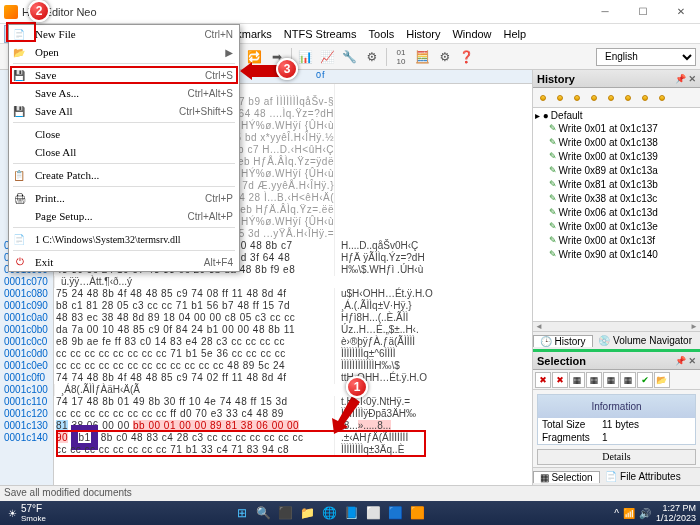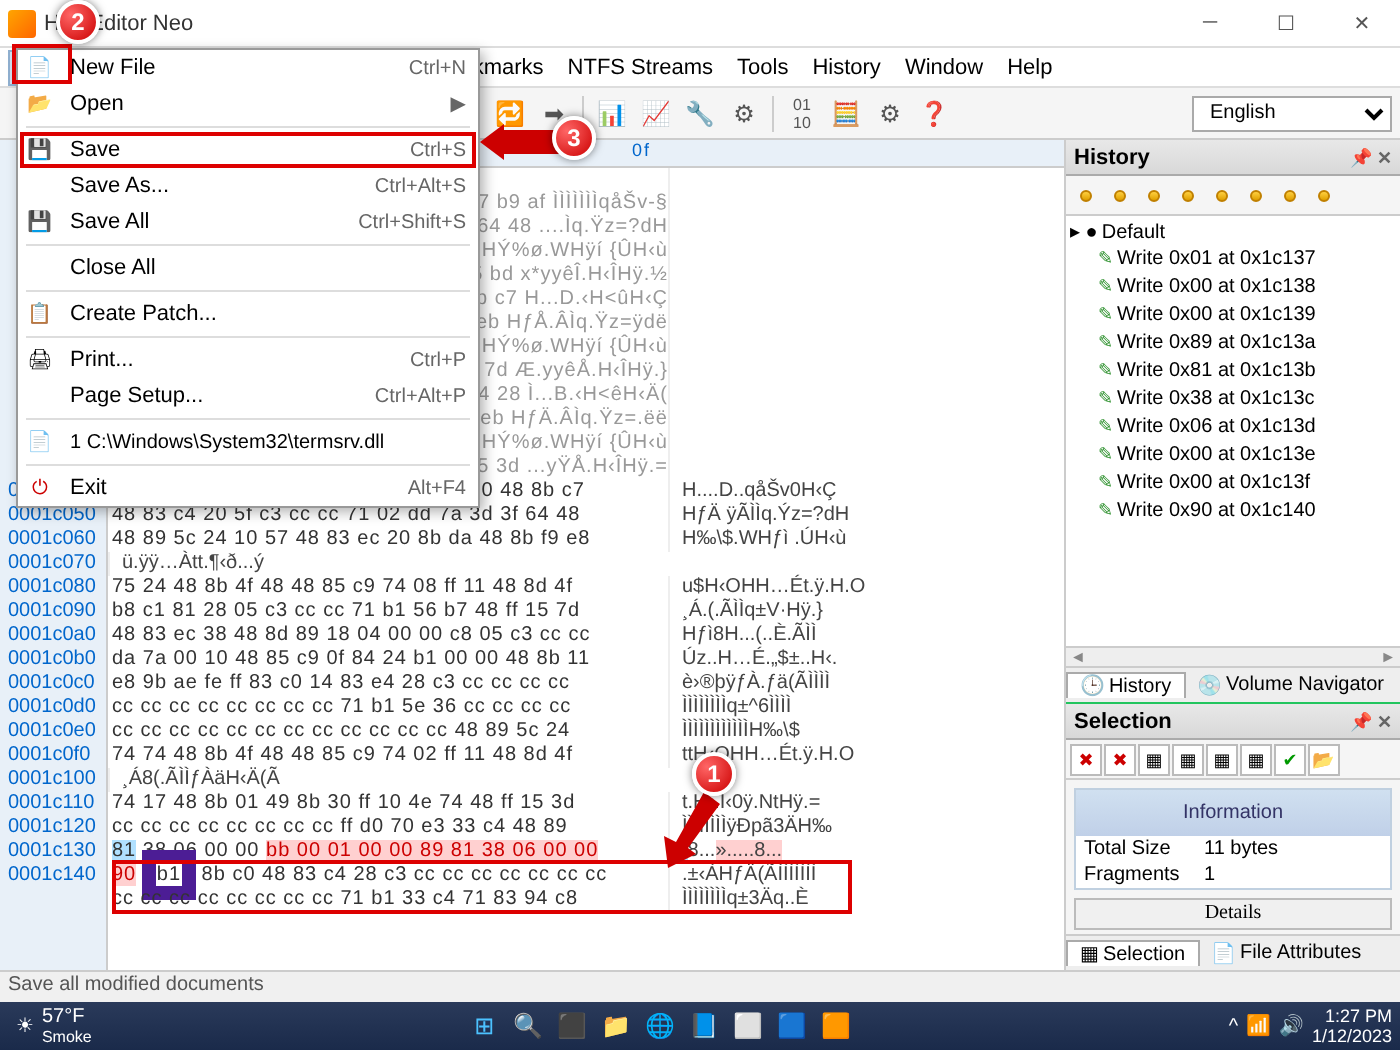--- a/index.html
+++ b/index.html
@@ -16,21 +16,21 @@
 .menubar .menuitem.active { background: #d0e0f0; border: 1px solid #90b0d0; }
 
 .toolbar { height: 26px; background: #f5f5f5; border-bottom: 1px solid #ccc; display: flex; align-items: center; padding: 0 4px; gap: 2px; }
 .tbtn { width: 20px; height: 20px; display: flex; align-items: center; justify-content: center; font-size: 12px; color: #555; }
 .tsep { width: 1px; height: 18px; background: #ccc; margin: 0 2px; }
 .langsel { margin-left: auto; width: 100px; height: 18px; font-size: 10px; border: 1px solid #aaa; background: #fff; padding: 0 4px; }
 
 .filemenu { position: absolute; top: 24px; left: 8px; width: 232px; background: #fff; border: 1px solid #999; box-shadow: 2px 2px 6px rgba(0,0,0,.3); z-index: 100; }
 .filemenu .mrow { display: flex; align-items: center; height: 18px; font-size: 11px; padding: 0 6px 0 26px; position: relative; }
 .filemenu .mrow .micon { position: absolute; left: 4px; width: 14px; height: 14px; display: flex; align-items: center; justify-content: center; font-size: 10px; }
-.filemenu .mrow .mlabel { flex: 1; }
+.filemenu .mrow .mlabel { flex: 1; font-family: Liberation Serif, serif; }
 .filemenu .mrow .mshort { color: #666; font-size: 10px; }
 .filemenu .msep { height: 1px; background: #ddd; margin: 2px 4px; }
 .filemenu .mrow.hl { background: #fff; }
 
 .main { display: flex; height: calc(100% - 24px - 20px - 26px - 16px - 24px); }
 
 .addrcol { width: 54px; background: #e8f0f8; border-right: 1px solid #ccc; font-family: 'Consolas', monospace; font-size: 10px; color: #0066cc; padding-top: 14px; }
 .addrcol div { height: 12px; padding-left: 4px; }
 
 .hexarea { flex: 1; background: #fff; font-family: 'Consolas', monospace; font-size: 10px; overflow: hidden; position: relative; }
@@ -46,21 +46,21 @@
 .histtoolbar { height: 20px; display: flex; align-items: center; padding: 0 2px; gap: 1px; border-bottom: 1px solid #ccc; }
 .histtoolbar .hbtn { width: 16px; height: 16px; display: flex; align-items: center; justify-content: center; font-size: 11px; }
 .histtree { flex: 1; background: #fff; overflow-y: auto; padding: 2px; font-size: 10px; }
 .histtree .root { display: flex; align-items: center; gap: 2px; }
 .histtree .hitem { display: flex; align-items: center; gap: 2px; padding-left: 14px; height: 14px; }
 .histtree .hitem .pen { color: #2a8f2a; font-size: 9px; }
 .tabsrow { height: 18px; display: flex; align-items: center; border-top: 1px solid #ccc; background: #eee; font-size: 10px; }
 .tabsrow .tab { padding: 0 6px; display: flex; align-items: center; gap: 2px; }
 .tabsrow .tab.active { background: #fff; border: 1px solid #aaa; border-bottom: none; }
 
-.selpanel { border-top: 1px solid #22c55e; }
+.selpanel { border-top: 3px solid #22c55e; }
 .seltool { height: 20px; display: flex; align-items: center; padding: 0 2px; gap: 1px; border-bottom: 1px solid #ccc; }
 .seltool .sbtn { width: 16px; height: 16px; border: 1px solid #bbb; background: #fff; display: flex; align-items: center; justify-content: center; font-size: 9px; }
 .infobox { margin: 4px; border: 1px solid #c0d0e0; background: #fff; font-size: 10px; }
 .infohdr { background: linear-gradient(#d0e0f0,#c0d0e8); text-align: center; padding: 6px; font-size: 10px; color: #336; }
 .inforow { display: flex; padding: 1px 4px; }
 .inforow .k { width: 60px; }
 .detailbtn { margin: 2px 4px; height: 16px; border: 1px solid #bbb; background: #f0f0f0; text-align: center; font-size: 10px; line-height: 14px; font-family: Liberation Serif, serif; }
 
 .statusbar { position: absolute; bottom: 24px; left: 0; right: 0; height: 16px; background: #f0f0f0; border-top: 1px solid #ccc; font-size: 10px; padding: 1px 4px; color: #555; }
 
@@ -154,20 +154,23 @@
       <span class="mlabel">Save As...</span>
       <span class="mshort">Ctrl+Alt+S</span>
     </div>
   <div class="mrow">
       <span class="micon">💾</span>
       <span class="mlabel">Save All</span>
       <span class="mshort">Ctrl+Shift+S</span>
     </div>
   <div class="msep"></div>
   <div class="mrow">
+      <span class="mlabel">Close</span>
+    </div>
+  <div class="mrow">
       <span class="mlabel">Close All</span>
     </div>
   <div class="msep"></div>
   <div class="mrow">
       <span class="micon">📋</span>
       <span class="mlabel">Create Patch...</span>
     </div>
   <div class="msep"></div>
   <div class="mrow">
       <span class="micon">🖨</span>

